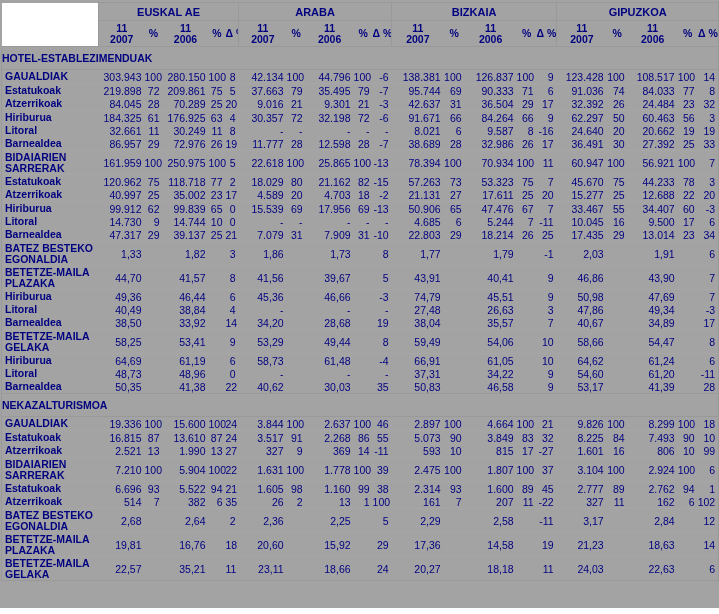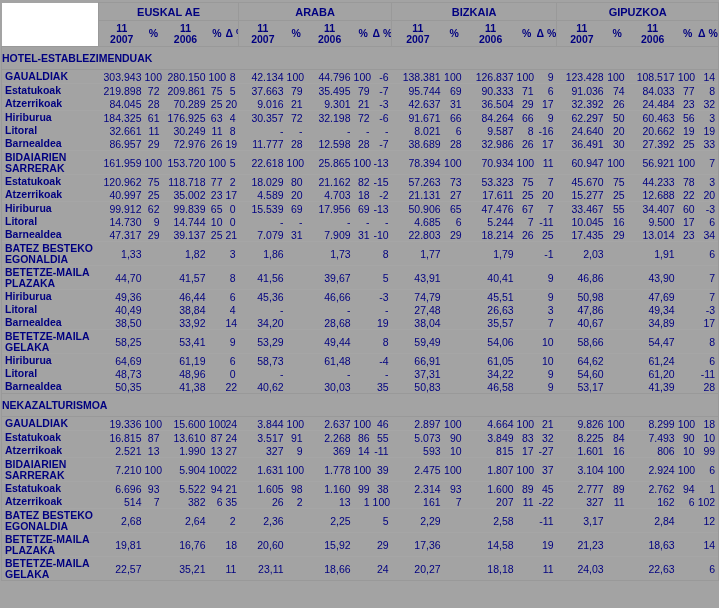--- a/index.html
+++ b/index.html
@@ -274,21 +274,21 @@
           <td class="num">36.491</td>
           <td class="num">30</td>
           <td class="num">27.392</td>
           <td class="num">25</td>
           <td class="num">33</td>
         </tr>
         <tr class="row bold div tall">
           <th class="label">BIDAIARIEN SARRERAK</th>
           <td class="num">161.959</td>
           <td class="num">100</td>
-          <td class="num">153.720</td>
+          <td class="num">250.975</td>
           <td class="num">100</td>
           <td class="num">5</td>
           <td class="num">22.618</td>
           <td class="num">100</td>
           <td class="num">25.865</td>
           <td class="num">100</td>
           <td class="num">-13</td>
           <td class="num">78.394</td>
           <td class="num">100</td>
           <td class="num">70.934</td>

